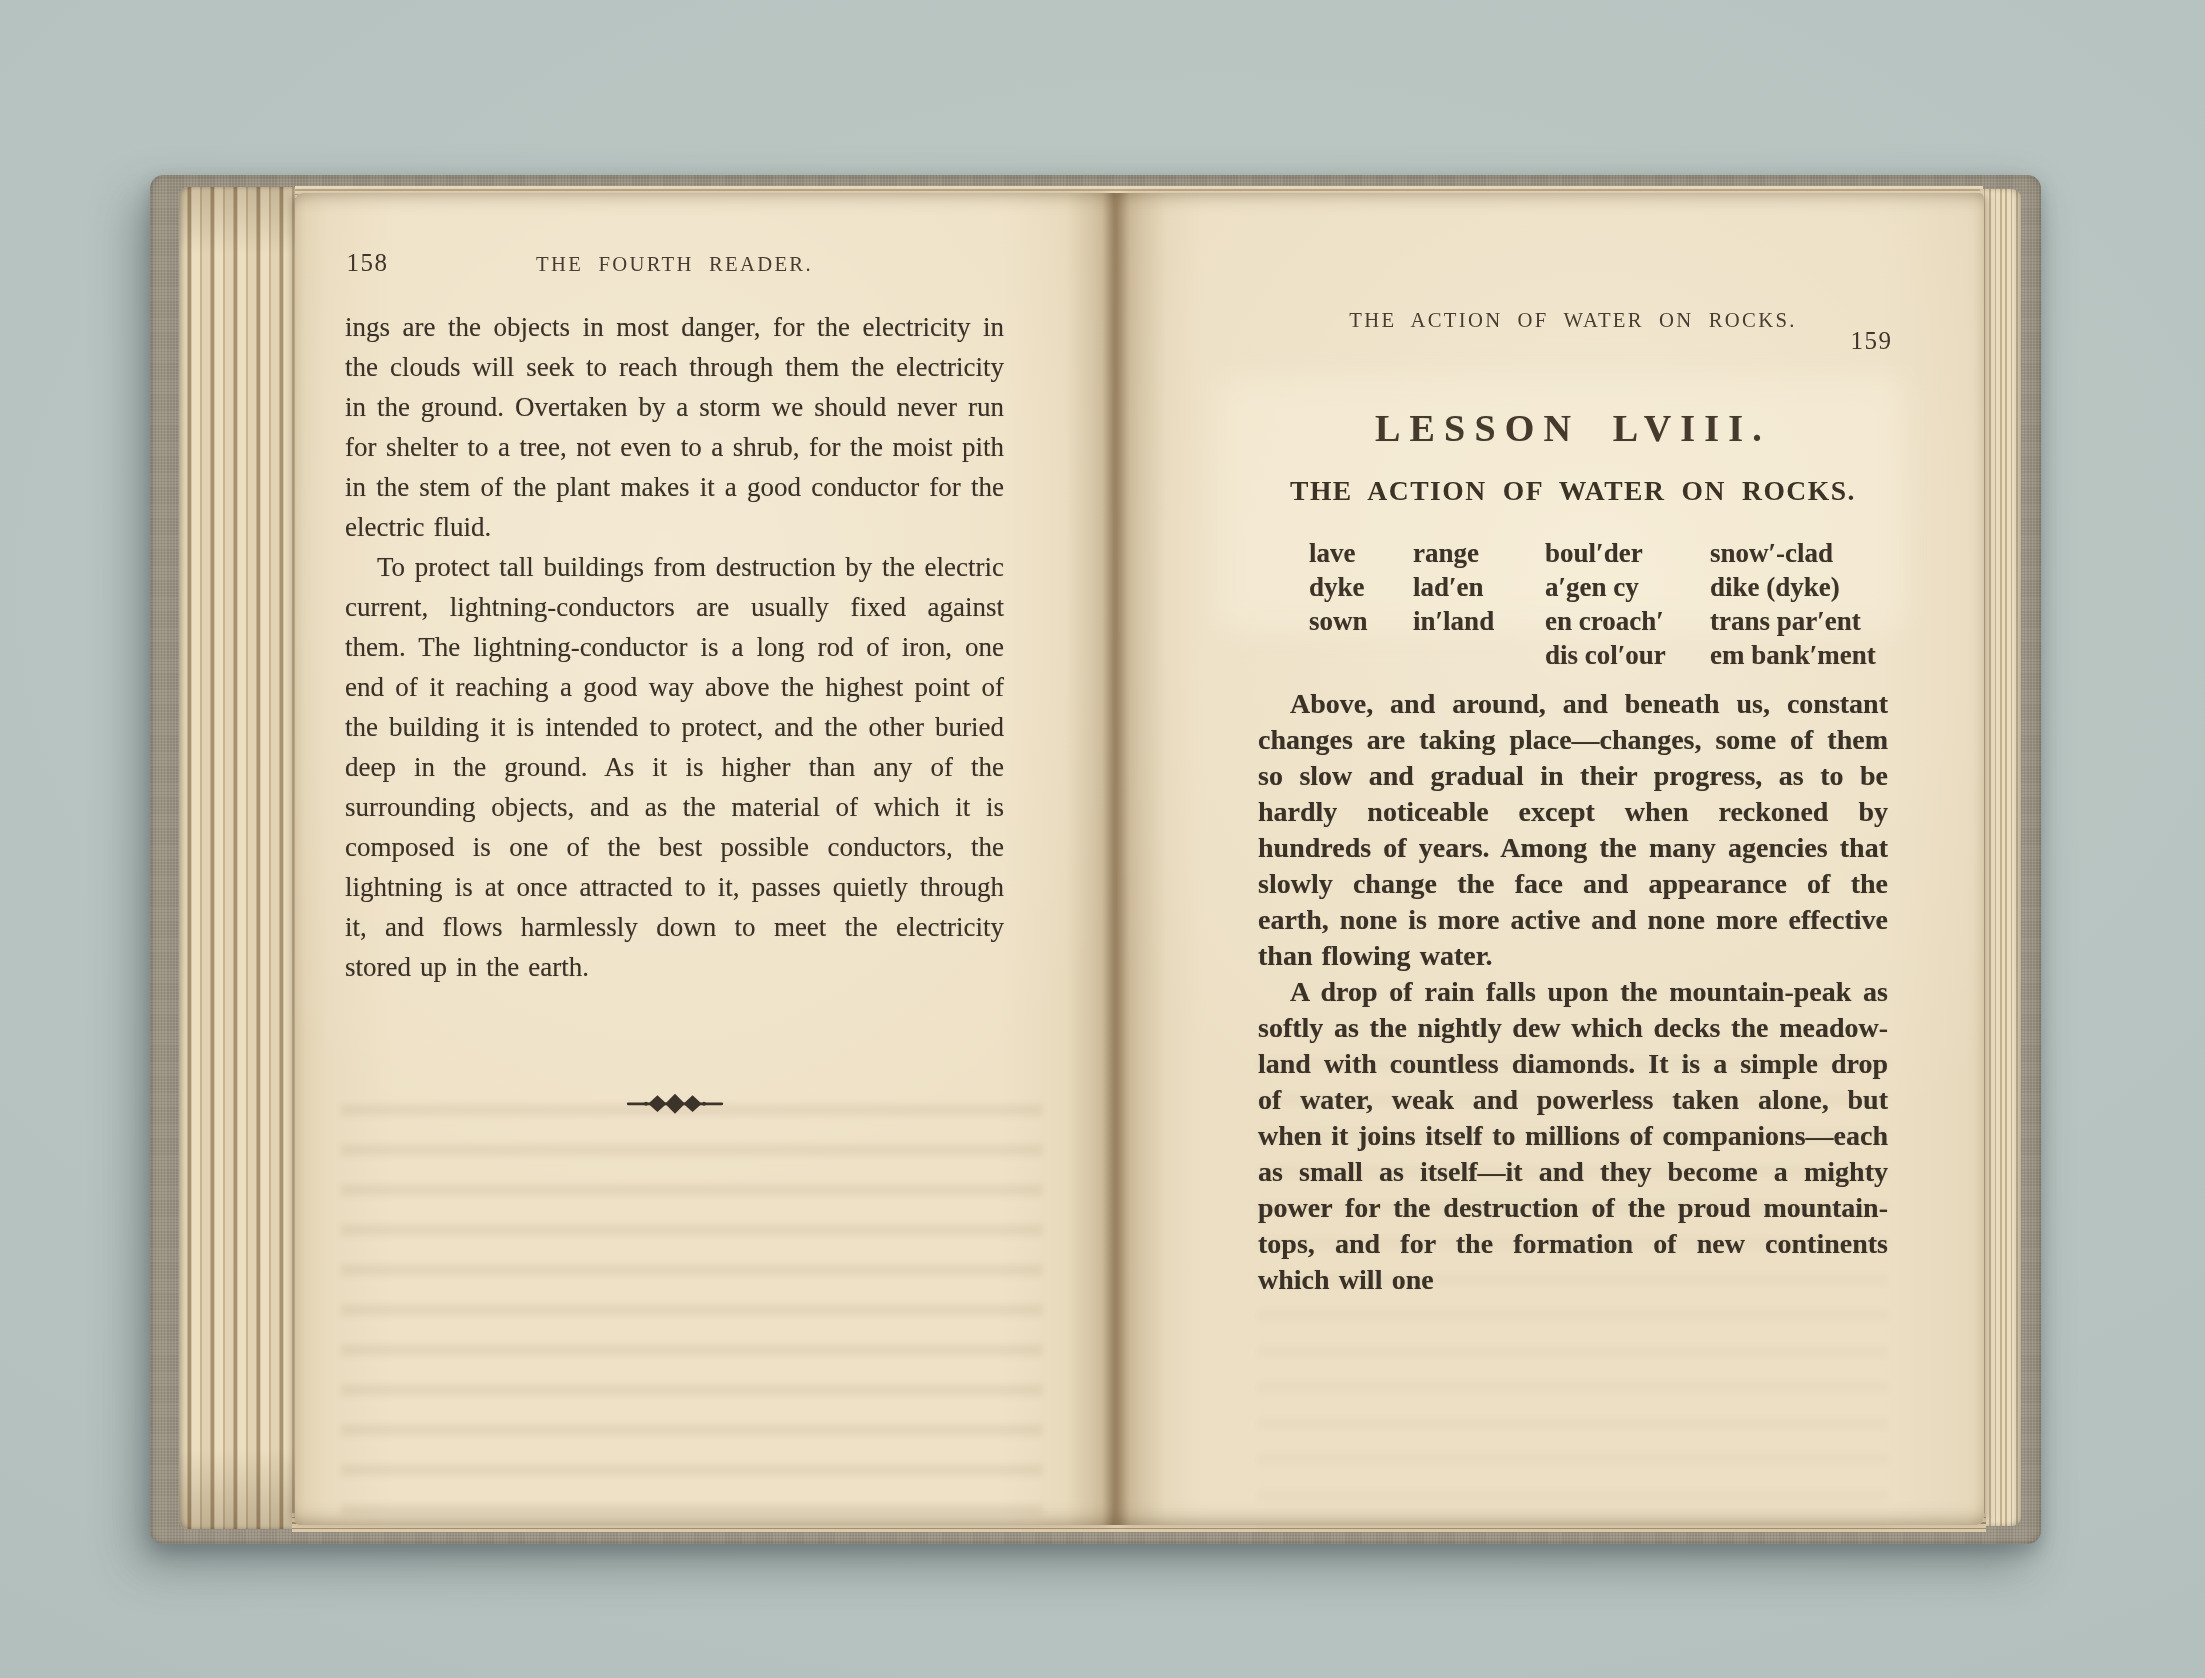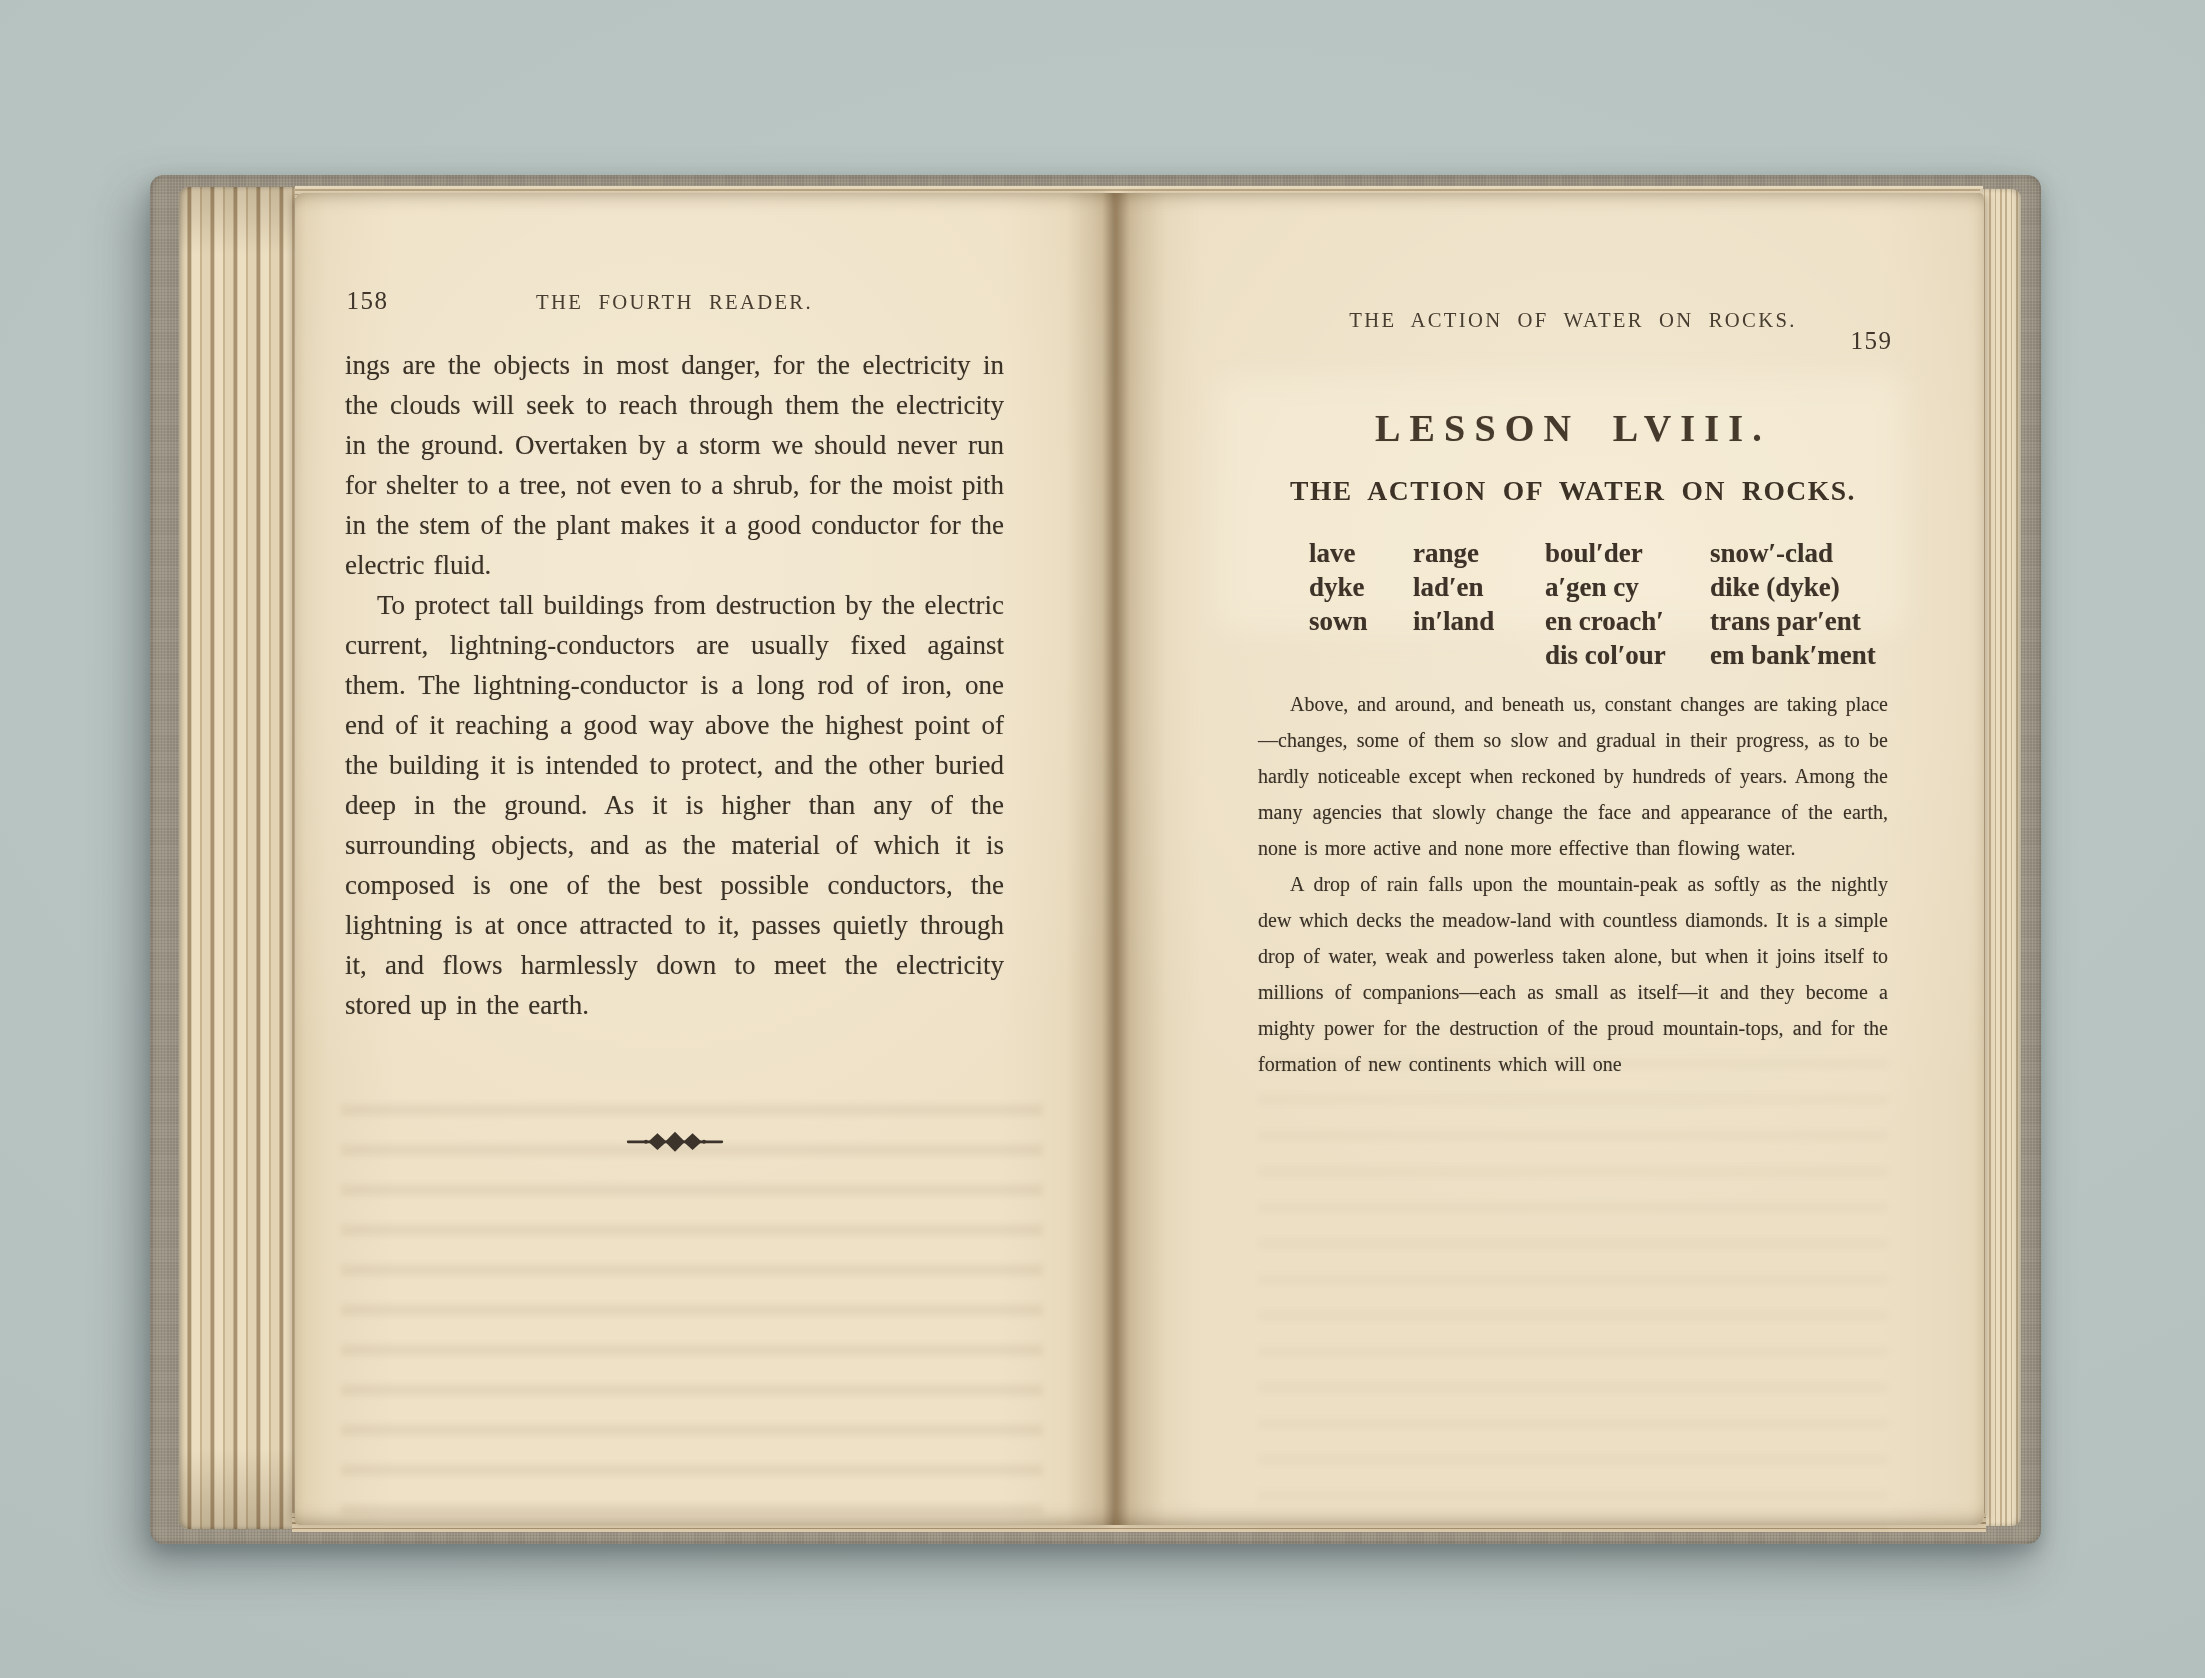--- a/index.html
+++ b/index.html
@@ -82,36 +82,36 @@
       rgba(123,92,57,.6) 50%, rgba(70,46,18,.34) 53%,
       rgba(94,66,33,.14) 64%, rgba(94,66,33,0) 100%);
   }
 
   
   .content{position:absolute;top:0;z-index:2;}
   .page-left  .content{left:50px;width:659px;}
   .page-right .content{left:142px;width:630px;}
 
   .head-row{position:relative;height:31px;}
-  .page-left  .head-row{margin-top:98px;}
+  .page-left  .head-row{margin-top:60px;}
   .page-right .head-row{margin-top:116px;}
   .running-head{
     position:absolute;left:50%;transform:translateX(-50%);white-space:nowrap;
     font-size:20.7px;letter-spacing:2.3px;word-spacing:7.7px;color:#473d30;
   }
   .pagenum{position:absolute;top:-4.6px;font-size:25px;letter-spacing:1.5px;color:#3f352a;}
   .pagenum.left{left:1.5px;}
   .pagenum.right{right:-4.6px;margin-top:22px;}
 
   .body-text{
     text-align:justify;color:var(--ink,#3a3127);
     text-shadow:0 0 0.8px rgba(58,49,39,.35);
   }
   .page-left  .body-text{margin-top:23px;font-size:27px;line-height:40px;word-spacing:2.3px;}
-  .page-right .body-text{margin-top:12.3px;font-size:20px;line-height:36px;word-spacing:2.3px;}
+  .page-right .body-text{margin-top:12.3px;font-size:28px;line-height:36px;word-spacing:2.3px;font-weight:bold;}
   .body-text p{margin:0;}
   p.indent{text-indent:32px;}
 
   .lesson-number{
     margin:66px 0 0;text-align:center;font-weight:bold;
     font-size:38px;letter-spacing:9.2px;word-spacing:13.8px;color:#453a2c;
     text-shadow:0 0 0.8px rgba(58,49,39,.3);
   }
   .lesson-title{
     margin:24.5px 0 0;text-align:center;font-weight:bold;

